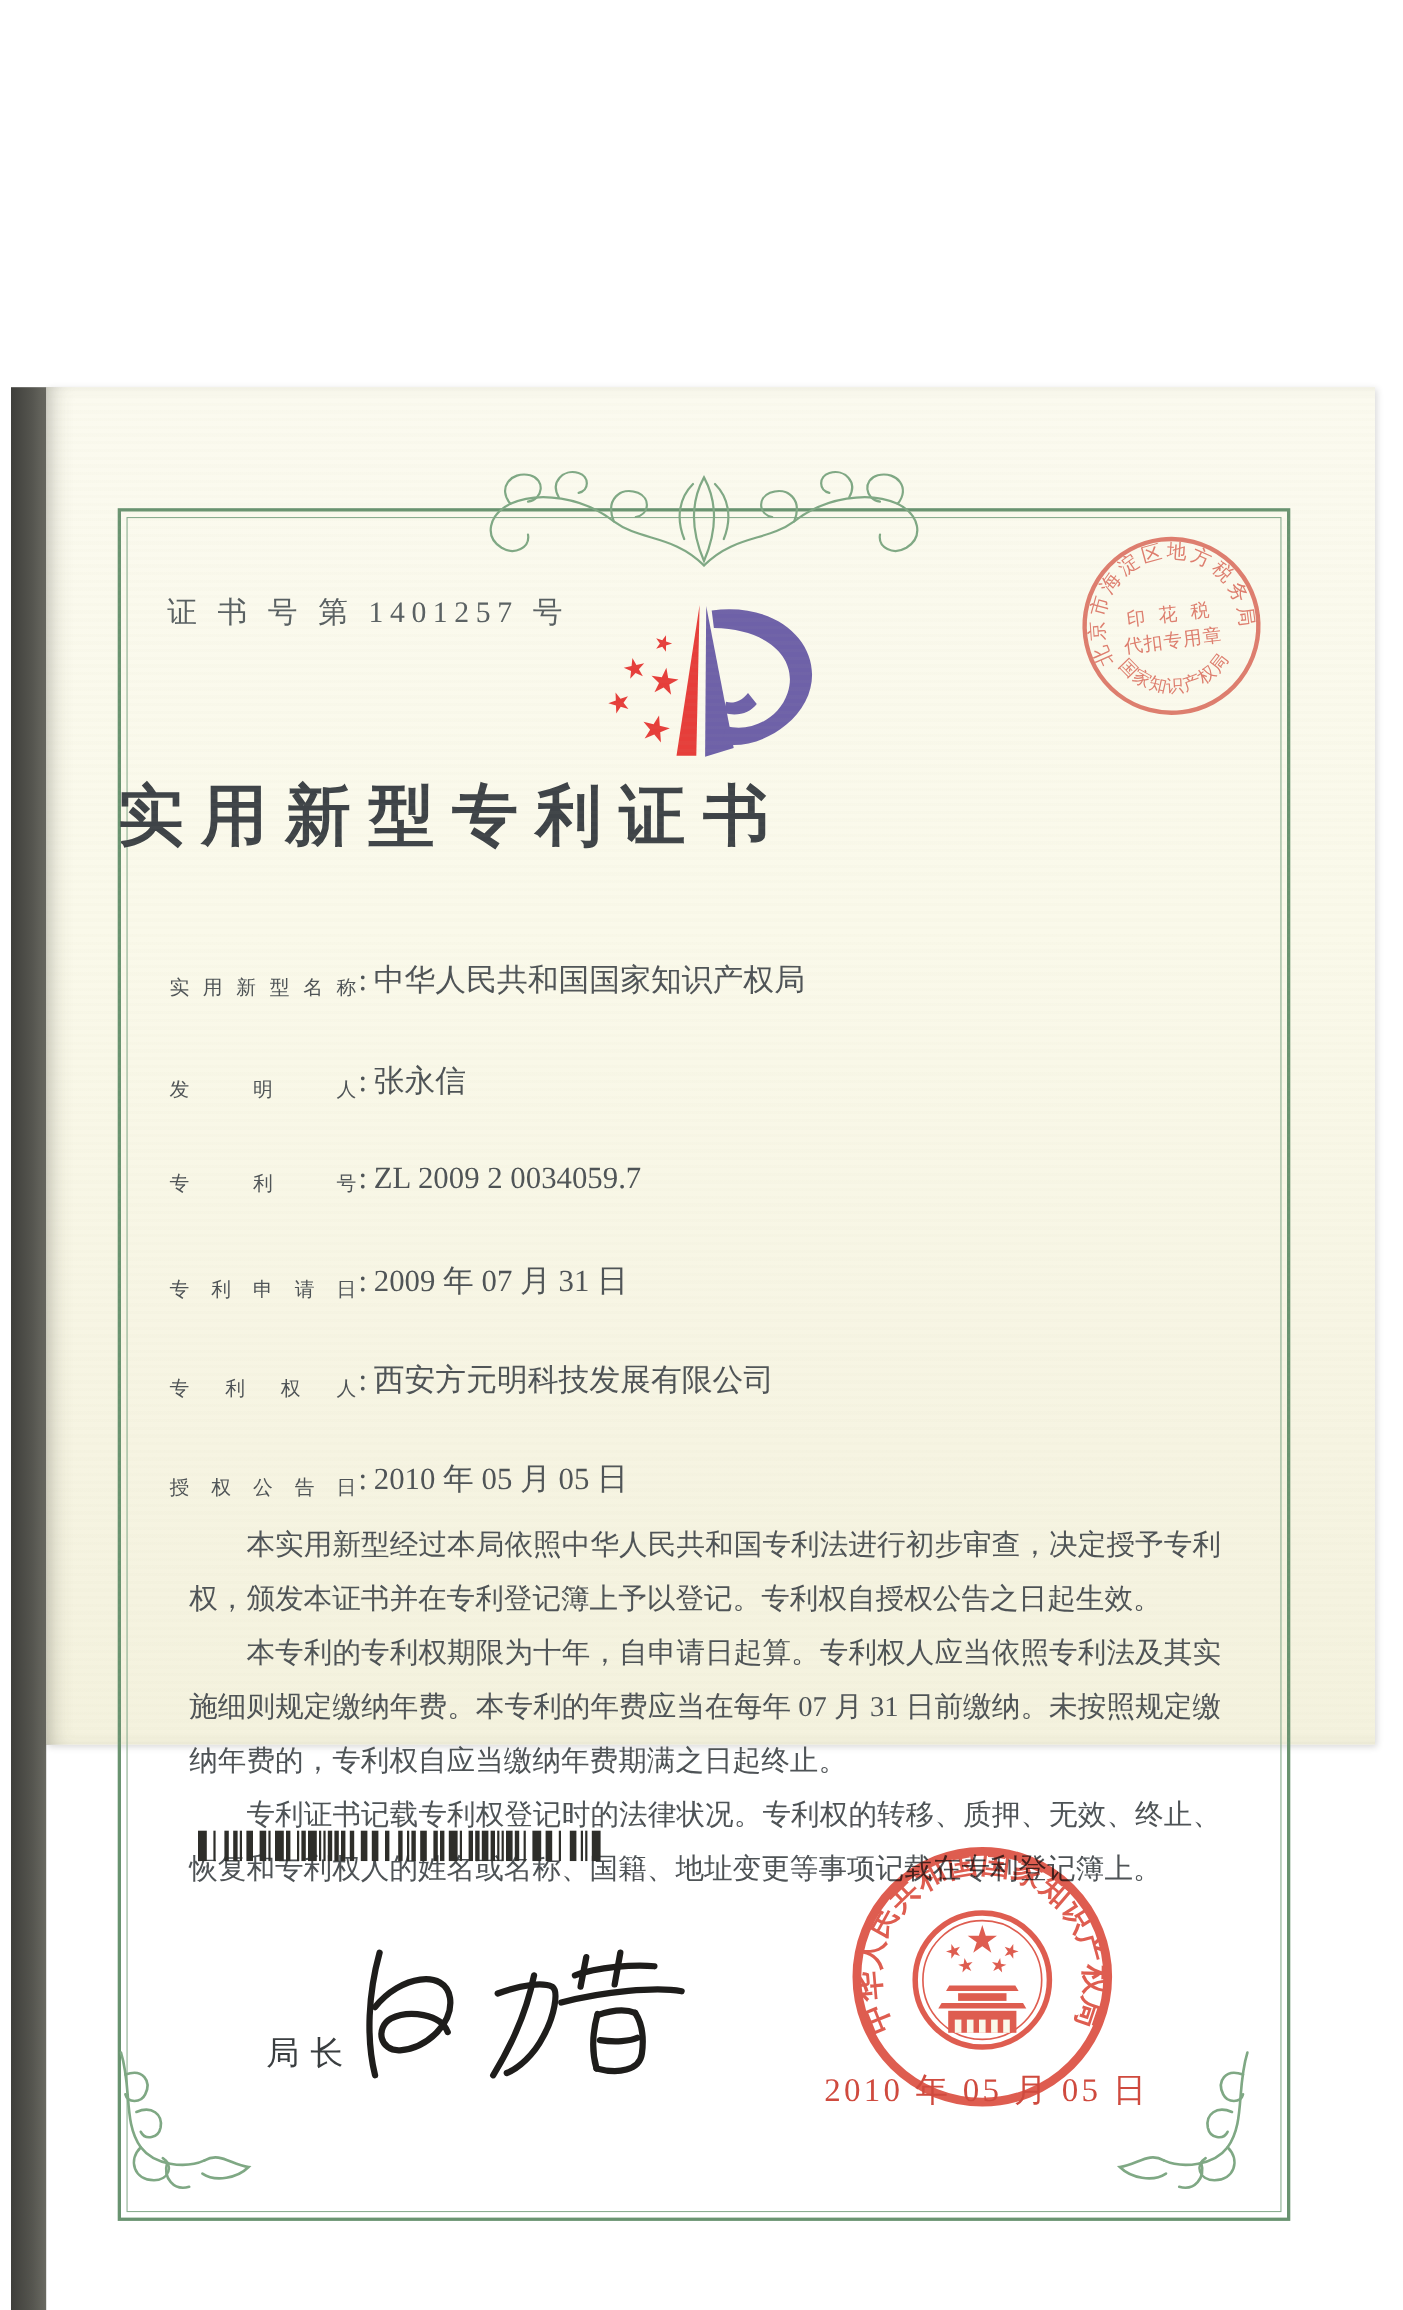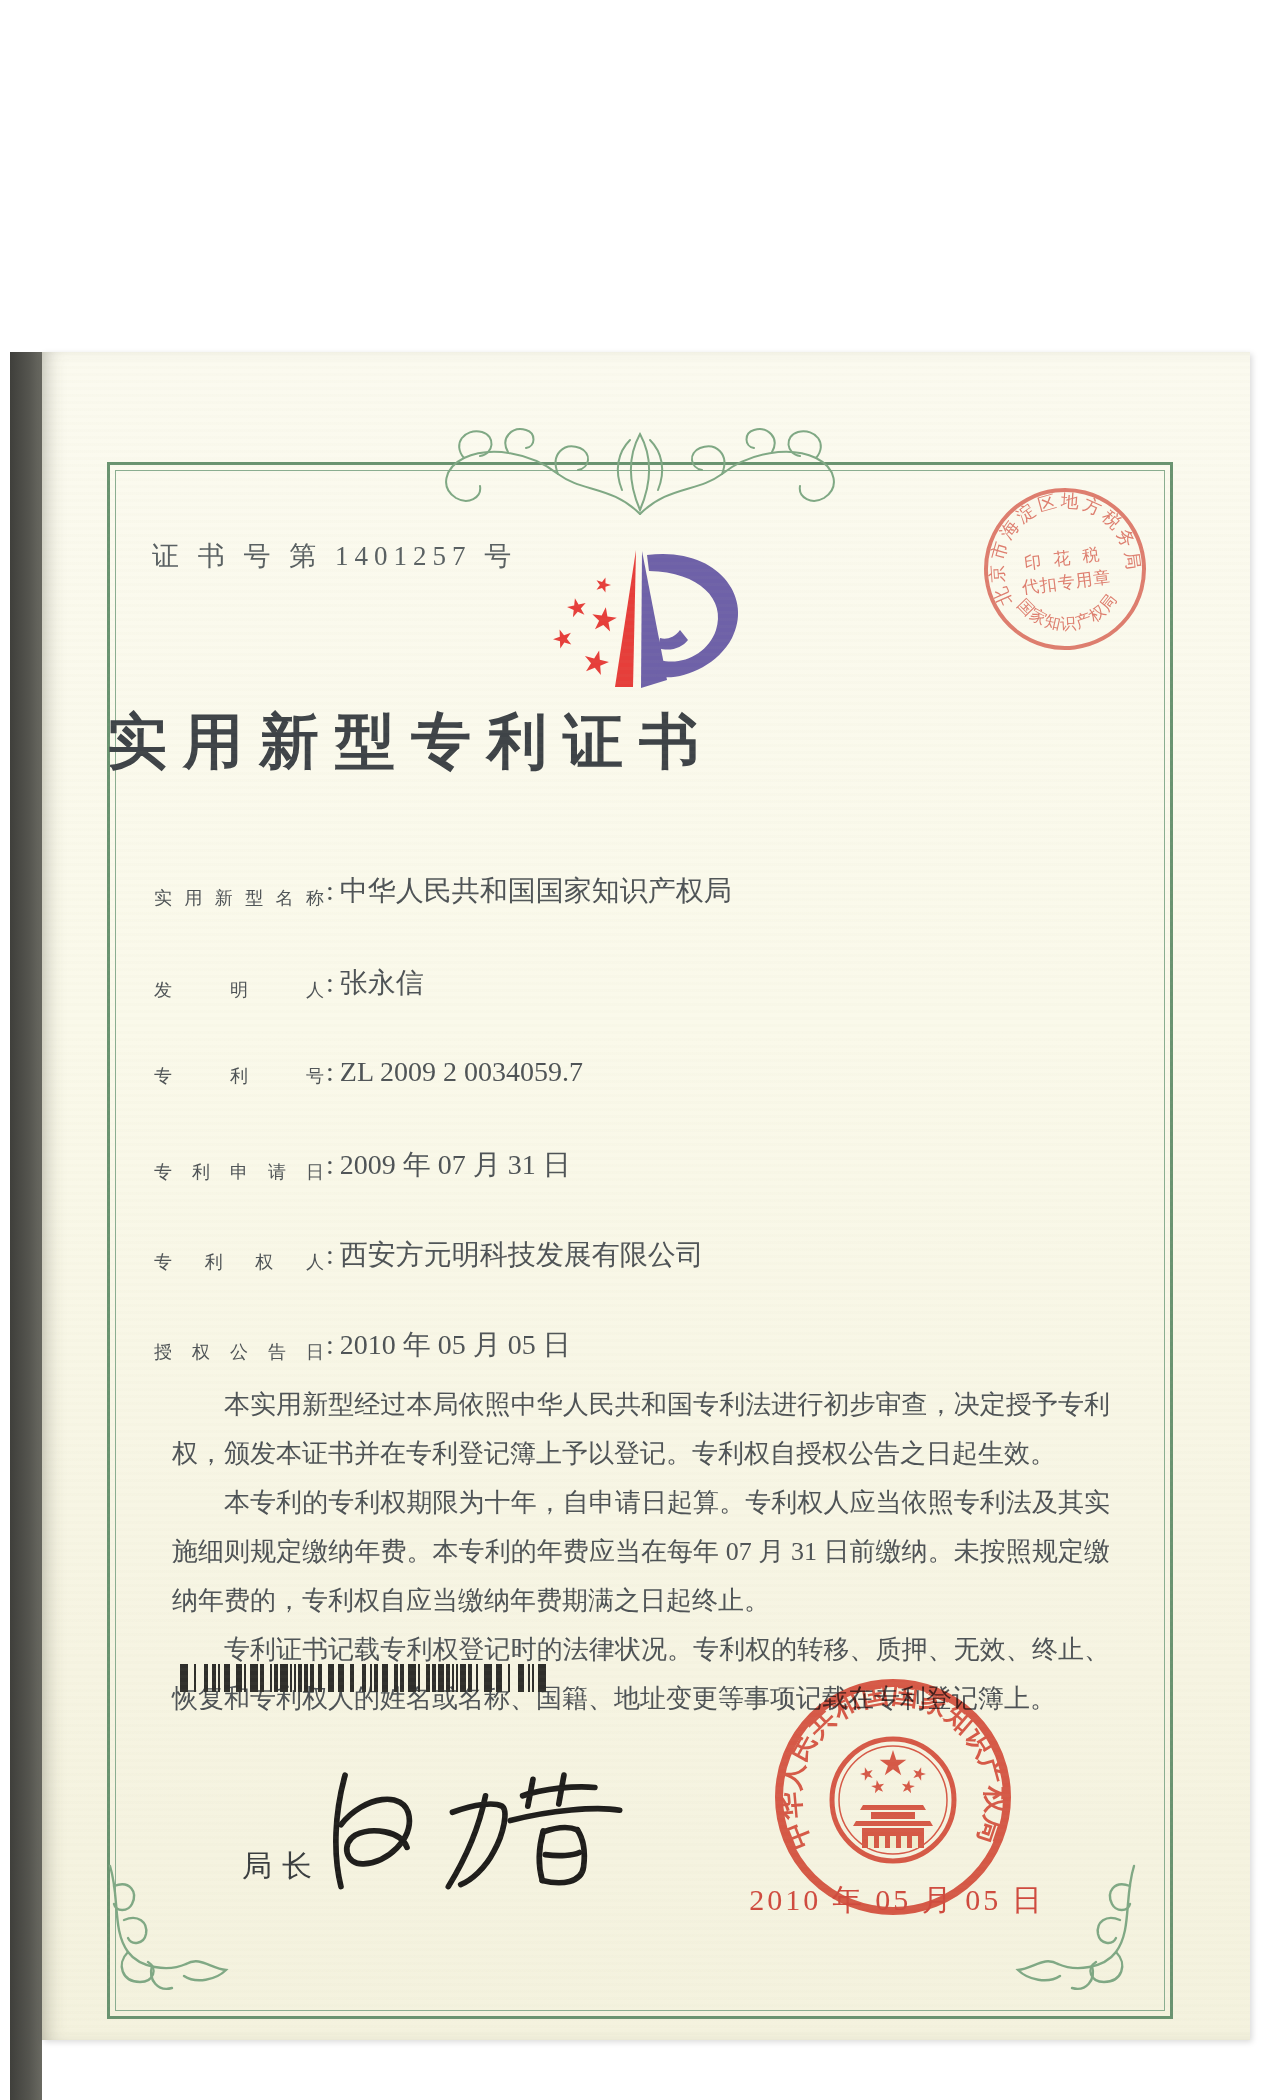--- a/index.html
+++ b/index.html
@@ -1,20 +1,20 @@
 <!DOCTYPE html>
 <html><head>
 <meta charset="utf-8">
 <style>
   html,body{margin:0;padding:0;background:#ffffff;}
   .canvas{position:relative;width:1275px;height:2100px;background:#ffffff;overflow:hidden;
           font-family:"Liberation Serif","DejaVu Serif",serif;}
   .binding-strip{position:absolute;left:10px;top:352px;width:32px;height:1748px;
           background:linear-gradient(90deg,#3f3f3b,#55554f 60%,#6a6a62);}
-  .paper{position:absolute;left:42px;top:352px;width:1208px;height:1688px;
+  .paper{position:absolute;left:42px;top:352px;width:1208px;height:1234px;
           background:linear-gradient(180deg,#fbfaef 0%,#faf9ea 40%,#f6f4e2 78%,#f4f2de 100%);
           box-shadow:inset 14px 0 22px -14px rgba(60,60,50,.45), 2px 2px 6px rgba(0,0,0,.15);}
   .paper::after{content:"";position:absolute;inset:0;pointer-events:none;opacity:.5;
           background:repeating-linear-gradient(180deg,rgba(190,190,160,.06) 0 3px,rgba(255,255,255,0) 3px 7px);}
   .frame{position:absolute;left:65px;top:110px;width:1060px;height:1551px;
           border:3px solid #699370;}
   .frame::after{content:"";position:absolute;inset:5px;border:1px solid #8aad90;}
   .cert-no{position:absolute;left:110px;top:186px;font-size:27px;letter-spacing:6px;color:#596062;}
   .logo{position:absolute;left:478px;top:178px;width:240px;height:170px;}
   .title{position:absolute;left:65px;top:350px;width:1060px;text-align:left;

